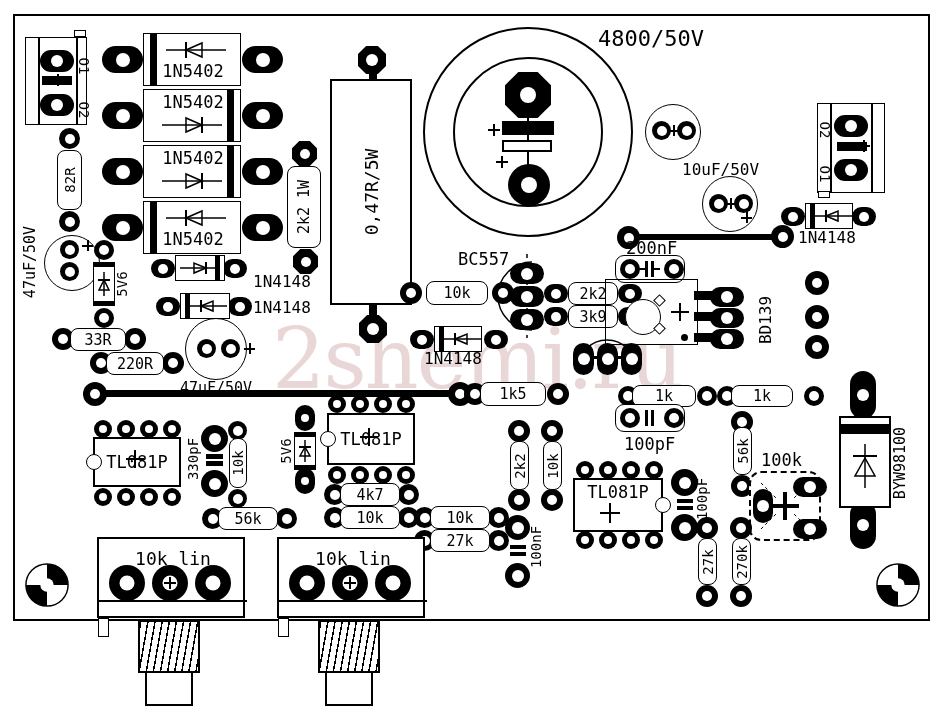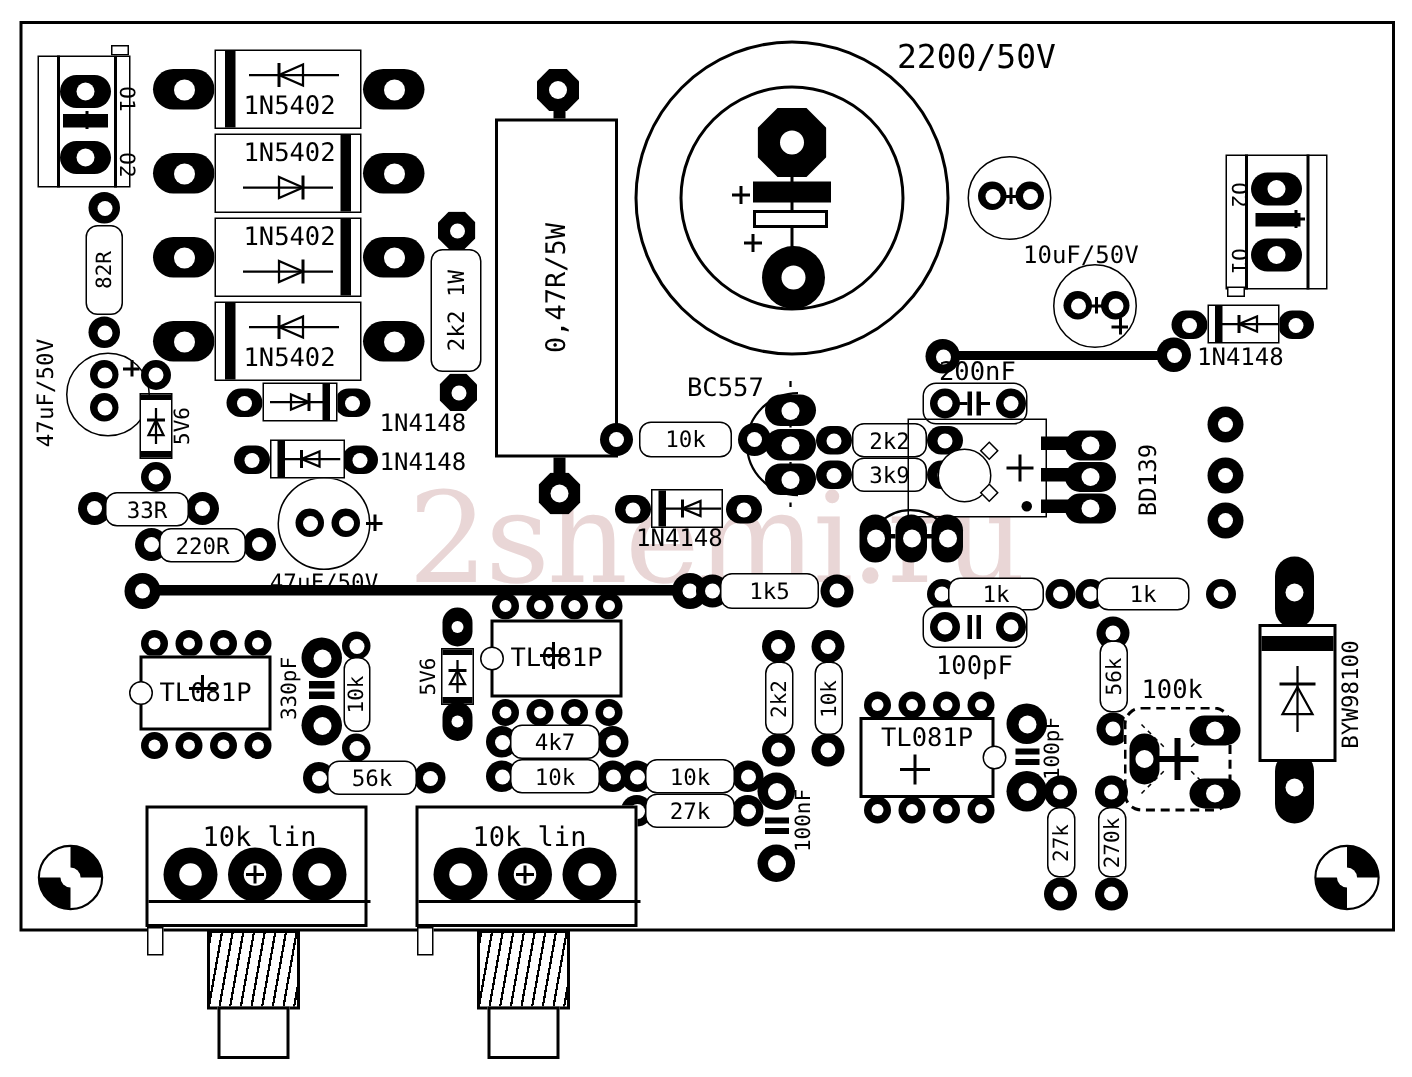--- a/index.html
+++ b/index.html
@@ -186,21 +186,21 @@
 
   <div class="a bd" style="left:423px;top:27px;width:210px;height:210px;border-radius:50%"></div>
   <div class="a bd" style="left:453px;top:57px;width:150px;height:150px;border-radius:50%"></div>
   <div class="a blk" style="left:527px;top:100px;width:2px;height:72px"></div>
   <div class="a pad oct h16" style="left:505px;top:72px;width:46px;height:46px"></div>
   <div class="a blk" style="left:502px;top:121px;width:52px;height:14px"></div>
   <div class="a bd" style="left:502px;top:140px;width:50px;height:12px"></div>
   <div class="a pad round h16" style="left:508px;top:164px;width:42px;height:42px"></div>
   <div class="a plus" style="left:488px;top:124px;width:12px;height:12px"></div>
   <div class="a plus" style="left:496px;top:156px;width:12px;height:12px"></div>
-  <div class="a" style="left:598px;top:26px;font-size:22px">2200/50V</div>
+  <div class="a" style="left:598px;top:26px;font-size:22px">4800/50V</div>
 
   <div class="a bd1 round" style="left:645px;top:104px;width:56px;height:56px"></div>
   <div class="a pad round" style="left:652px;top:121px;width:19px;height:19px"></div>
   <div class="a pad round" style="left:677px;top:121px;width:19px;height:19px"></div>
   <div class="a plus" style="left:668px;top:125px;width:11px;height:11px"></div>
   <div class="a" style="left:682px;top:160px;font-size:16px">10uF/50V</div>
   <div class="a bd1 round" style="left:702px;top:176px;width:56px;height:56px"></div>
   <div class="a pad round" style="left:709px;top:194px;width:19px;height:19px"></div>
   <div class="a pad round" style="left:734px;top:194px;width:19px;height:19px"></div>
   <div class="a plus" style="left:725px;top:198px;width:11px;height:11px"></div>

